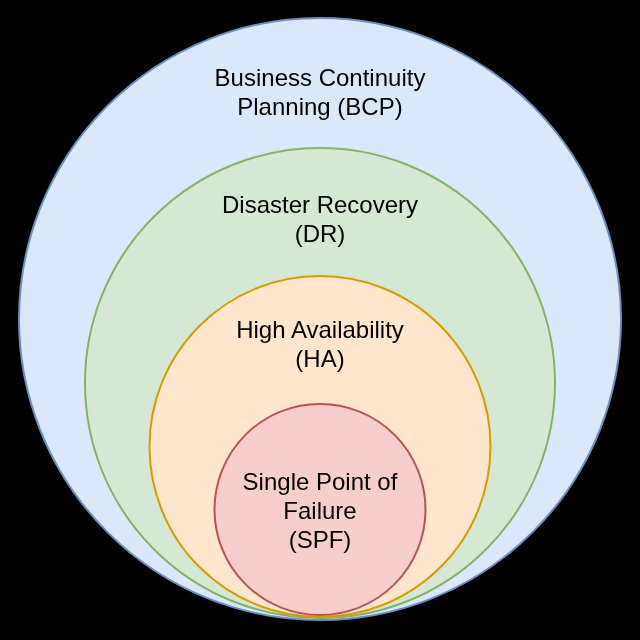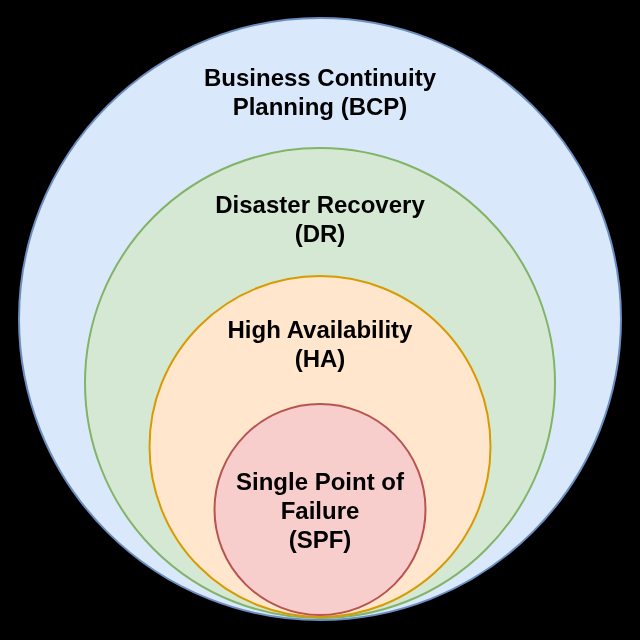--- a/index.html
+++ b/index.html
@@ -7,21 +7,20 @@
     padding: 0;
     width: 640px;
     height: 640px;
     background: #000000;
     overflow: hidden;
   }
   .stage {
     width: 640px;
     height: 472px;
     position: relative;
-    font-weight: bold;
   }
   svg {
     display: block;
   }
   .ring {
     stroke-width: 2;
   }
   .ring-label {
     font-family: "Liberation Sans", "DejaVu Sans", sans-serif;
     font-size: 24px;

